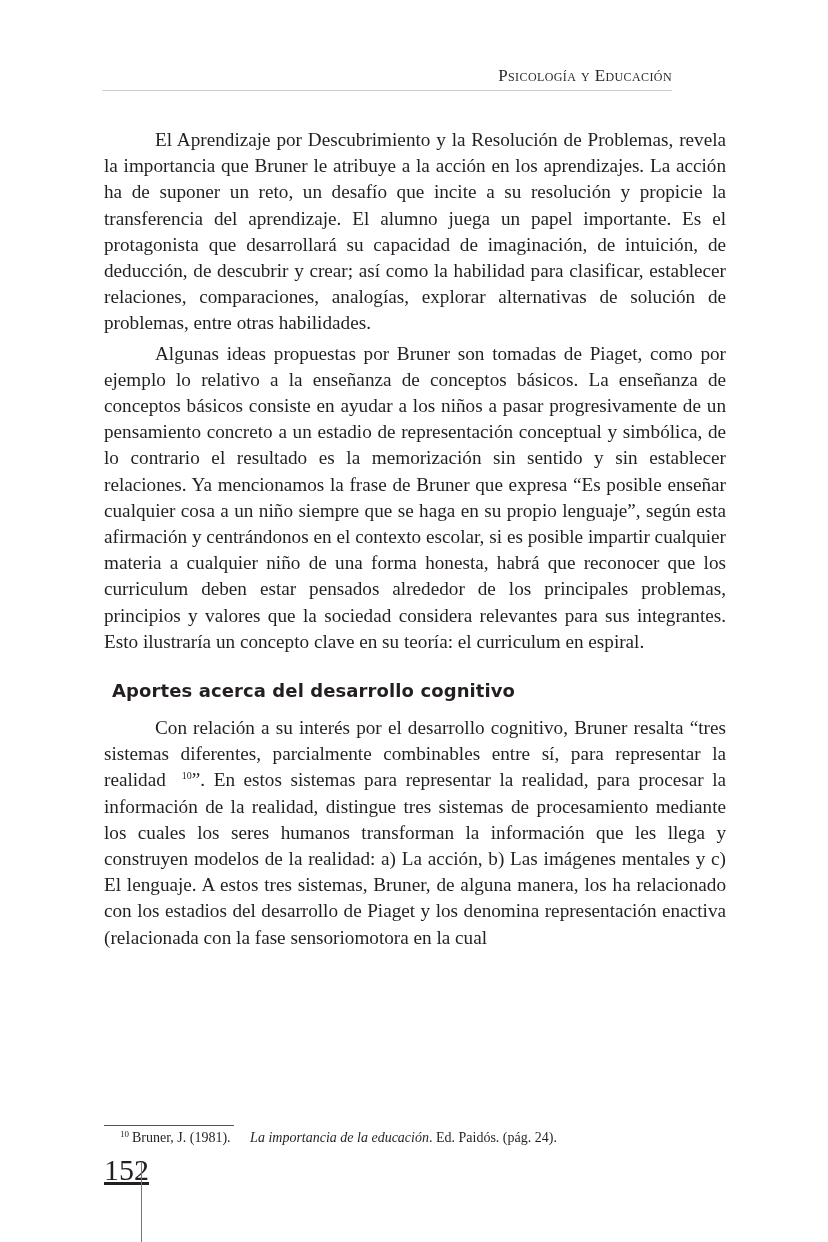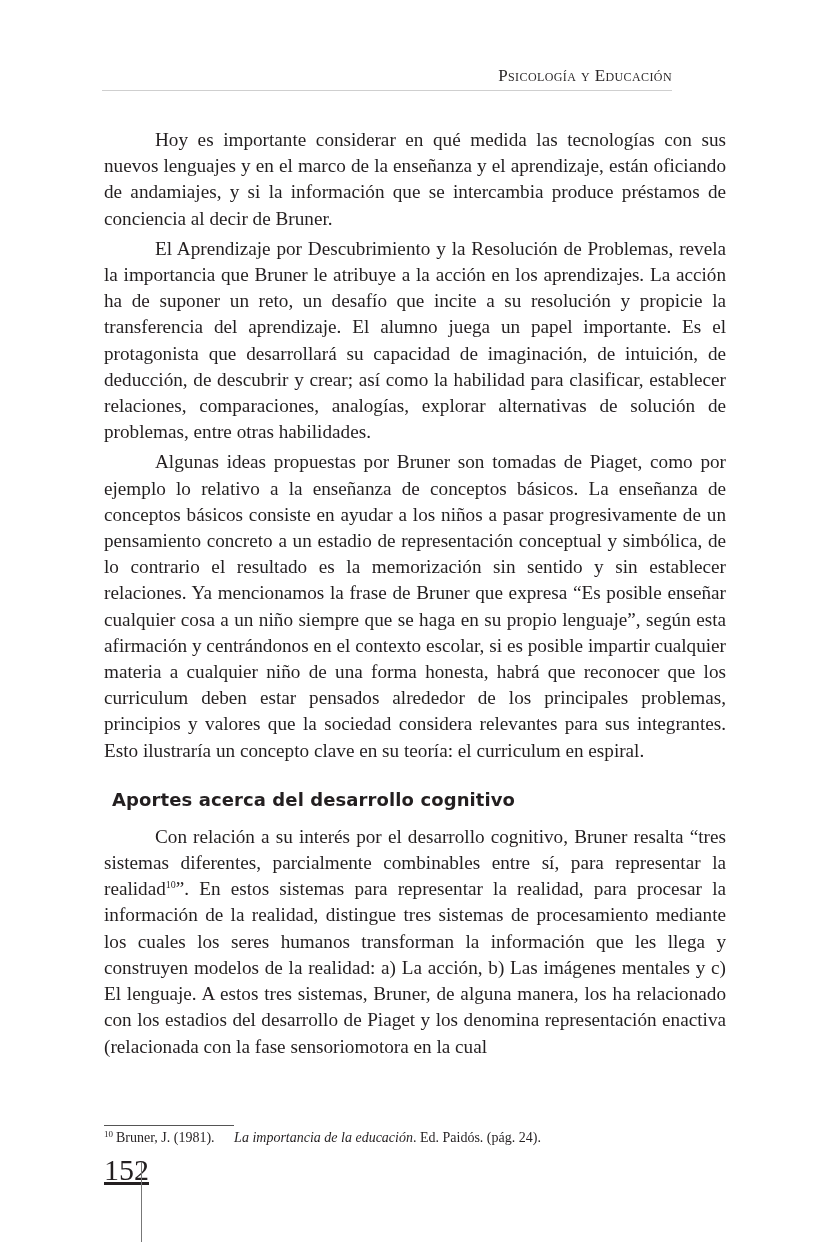--- a/index.html
+++ b/index.html
@@ -5,36 +5,35 @@
   html, body { margin: 0; padding: 0; background: #ffffff; }
   body { width: 828px; height: 1242px; position: relative; overflow: hidden;
          font-family: "Liberation Serif", "DejaVu Serif", serif; color: #231f20; }
   .running-head { position: absolute; left: 102px; top: 66px; width: 570px; text-align: right;
                   font-size: 17px; letter-spacing: 0.4px; font-variant: small-caps; color: #2a2627; }
   .head-rule { position: absolute; left: 102px; top: 90px; width: 570px; height: 1px; background: #cfcfcf; }
   .body { position: absolute; left: 104px; top: 127px; width: 622px; }
   .para { margin: 0 0 4px 0; font-size: 19.2px; line-height: 26.2px; text-align: justify; text-indent: 51px; hyphens: none; }
   .section-heading { margin: 24px 0 12px 8px; font-family: "DejaVu Sans", sans-serif; font-weight: bold;
                      font-size: 18px; line-height: 24px; text-indent: 0; color: #231f20; letter-spacing: 0.1px; }
-  sup { font-size: 10px; line-height: 0; vertical-align: 7px; }
+  sup { font-size: 10px; line-height: 0; vertical-align: 7px; padding-left: 16px; }
   .fn-rule { position: absolute; left: 104px; top: 1125px; width: 130px; height: 1px; background: #555; }
   .footnote { position: absolute; left: 104px; top: 1129px; font-size: 14px; line-height: 18px; }
   .footnote sup { font-size: 9px; vertical-align: 5px; margin-right: 3px; }
   .footnote .title { font-style: italic; margin-left: 16px; }
   .page-number { position: absolute; left: 104px; top: 1157px; font-size: 30px; line-height: 26px; text-decoration: underline; }
   .page-rule { position: absolute; left: 141px; top: 1162px; width: 1px; height: 80px; background: #777; }
 </style>
 </head>
 <body>
 
 <div class="running-head">Psicología y Educación</div>
 <div class="head-rule"></div>
 
 <div class="body">
-  <p class="para">Hoy es importante considerar en qué medida las tecnologías con sus nuevos lenguajes y en el marco de la enseñanza y el aprendizaje, están oficiando de andamiajes, y si la información que se intercambia produce préstamos de conciencia al decir de Bruner.</p>
   <p class="para">El Aprendizaje por Descubrimiento y la Resolución de Problemas, revela la importancia que Bruner le atribuye a la acción en los aprendizajes. La acción ha de suponer un reto, un desafío que incite a su resolución y propicie la transferencia del aprendizaje. El alumno juega un papel importante. Es el protagonista que desarrollará su capacidad de imaginación, de intuición, de deducción, de descubrir y crear; así como la habilidad para clasificar, establecer relaciones, comparaciones, analogías, explorar alternativas de solución de problemas, entre otras habilidades.</p>
   <p class="para">Algunas ideas propuestas por Bruner son tomadas de Piaget, como por ejemplo lo relativo a la enseñanza de conceptos básicos. La enseñanza de conceptos básicos consiste en ayudar a los niños a pasar progresivamente de un pensamiento concreto a un estadio de representación conceptual y simbólica, de lo contrario el resultado es la memorización sin sentido y sin establecer relaciones. Ya mencionamos la frase de Bruner que expresa “Es posible enseñar cualquier cosa a un niño siempre que se haga en su propio lenguaje”, según esta afirmación y centrándonos en el contexto escolar, si es posible impartir cualquier materia a cualquier niño de una forma honesta, habrá que reconocer que los curriculum deben estar pensados alrededor de los principales problemas, principios y valores que la sociedad considera relevantes para sus integrantes. Esto ilustraría un concepto clave en su teoría: el curriculum en espiral.</p>
   <h2 class="section-heading">Aportes acerca del desarrollo cognitivo</h2>
   <p class="para"><span>Con relación a su interés por el desarrollo cognitivo, Bruner resalta “tres sistemas diferentes, parcialmente combinables entre sí, para representar la realidad</span><sup>10</sup><span>”. En estos sistemas para representar la realidad, para procesar la información de la realidad, distingue tres sistemas de procesamiento mediante los cuales los seres humanos transforman la información que les llega y construyen modelos de la realidad: a) La acción, b) Las imágenes mentales y c) El lenguaje. A estos tres sistemas, Bruner, de alguna manera, los ha relacionado con los estadios del desarrollo de Piaget y los denomina representación enactiva (relacionada con la fase sensoriomotora en la cual</span></p>
 </div>
 
 <div class="fn-rule"></div>
 <div class="footnote"><sup>10</sup><span>Bruner, J. (1981).</span> <span class="title">La importancia de la educación</span><span>. Ed. Paidós. (pág. 24).</span></div>
 
 <div class="page-number">152</div>

